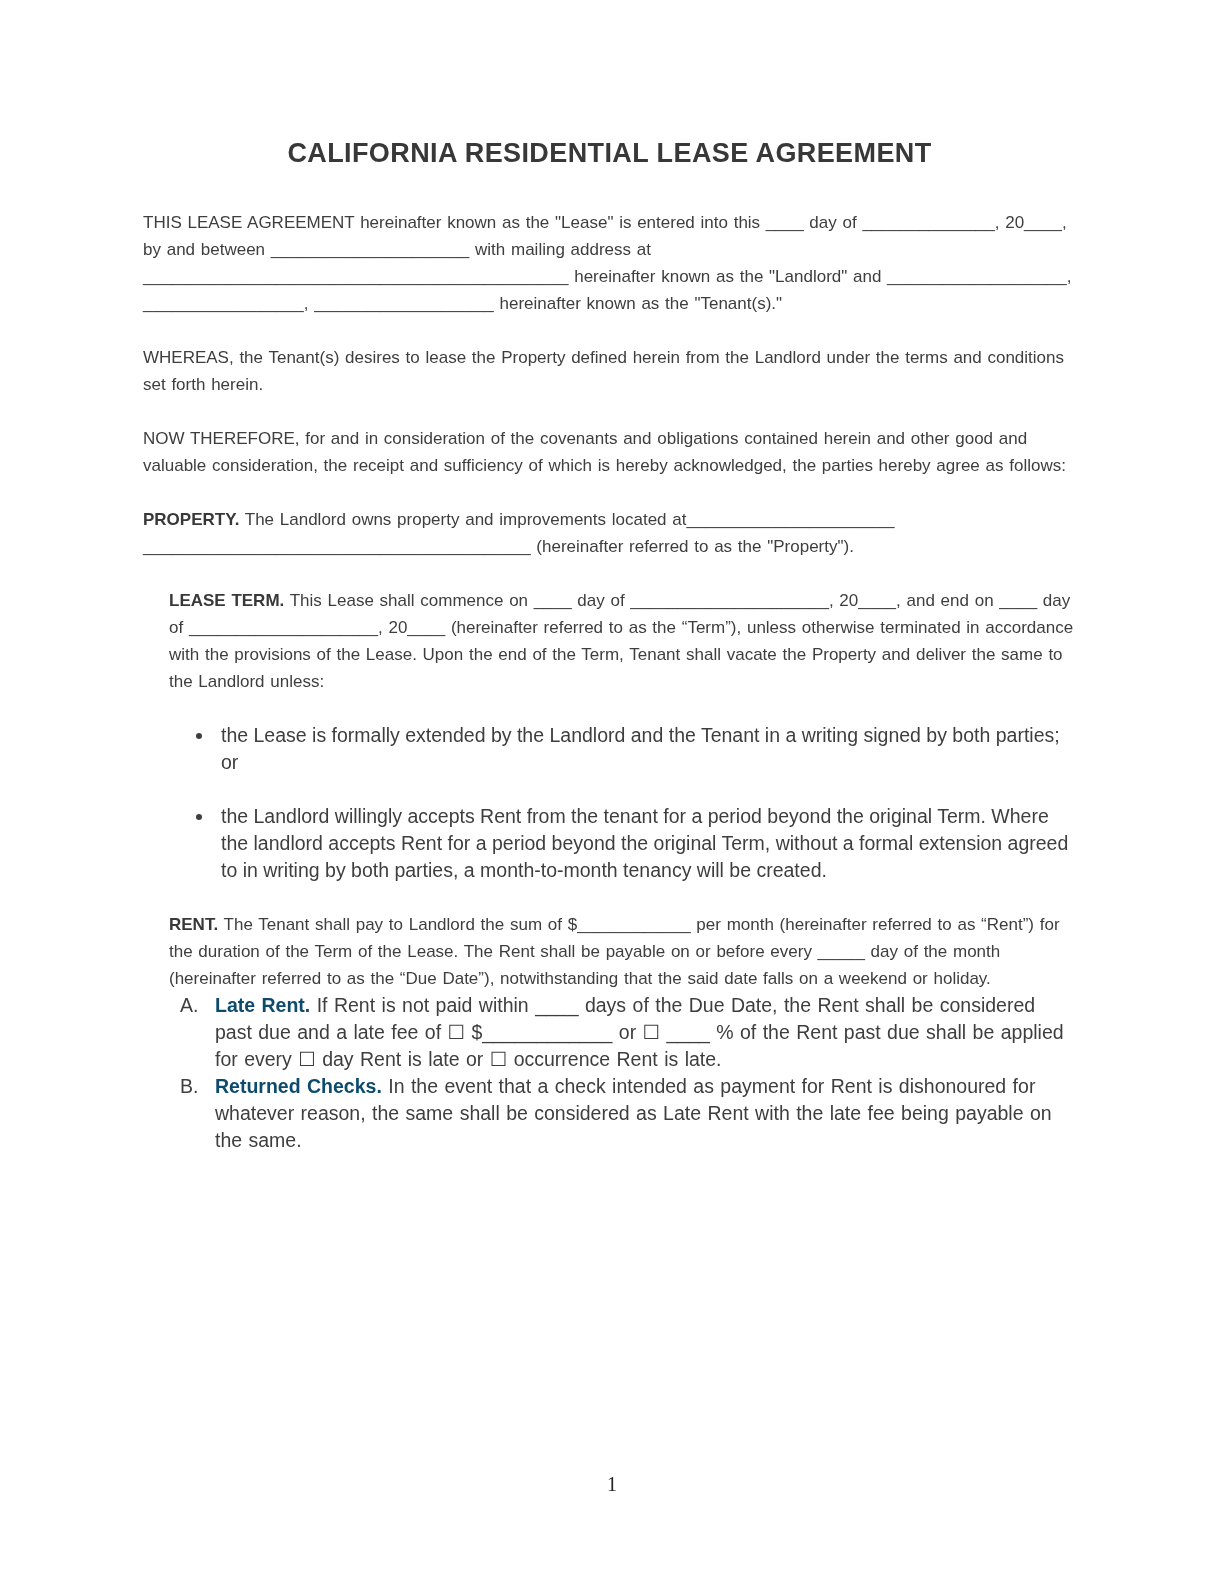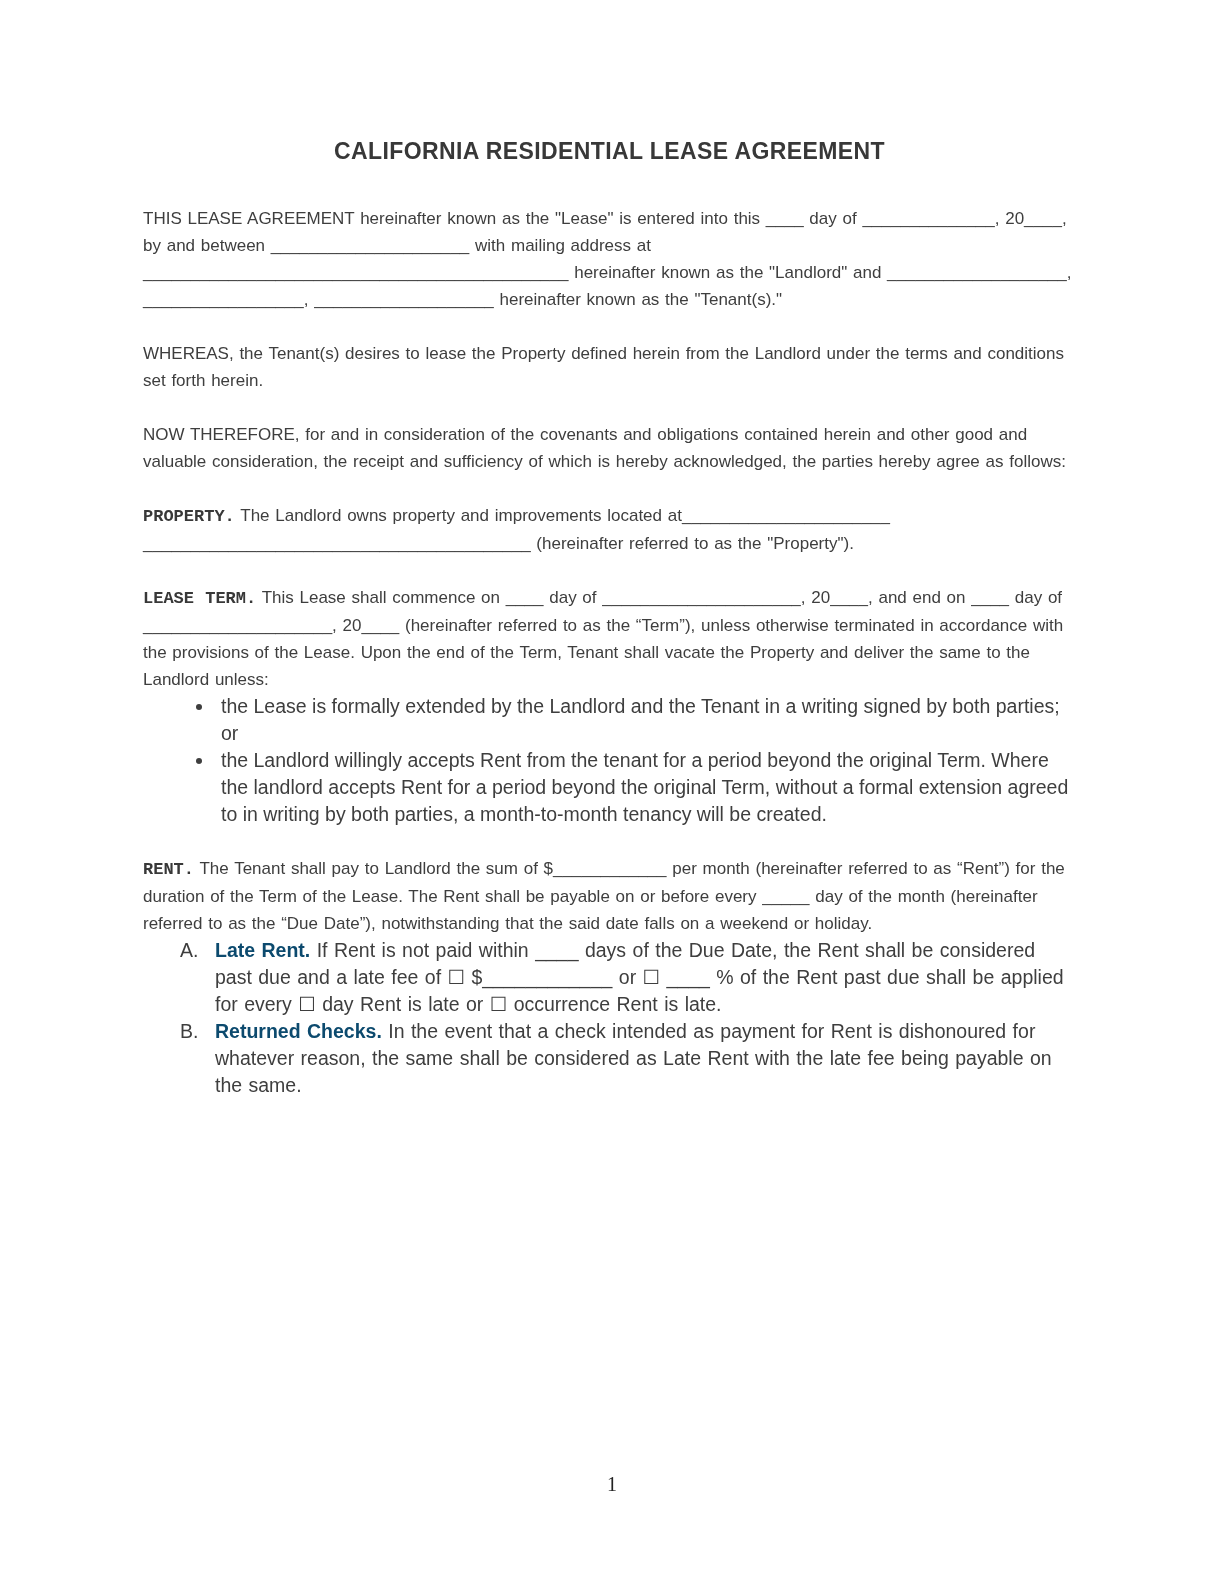--- a/index.html
+++ b/index.html
@@ -12,45 +12,46 @@
     color: #3e3e3e;
     overflow: hidden;
   }
   .page {
     width: 100%;
     height: 100%;
     padding: 138px 148px 0 143px;
   }
   .doc-title {
     text-align: center;
-    font-size: 23px;
+    font-size: 27px;
     font-weight: 700;
     letter-spacing: 0.4px;
     color: #383838;
     margin-bottom: 40px;
     white-space: nowrap;
   }
   .par {
     font-size: 17px;
     line-height: 27px;
     margin-bottom: 27px;
     word-spacing: 1px;
   }
-  .par.tight { margin-bottom: 0; }
-  .section-lead { font-weight: 700; color: #383838; font-family: Liberation Mono, monospace; }
+  .par.tight { margin-bottom: 0; margin-left: 26px; }
+  .section-lead { font-weight: 700; color: #383838; }
   .gap-large { margin-top: 24px; }
   ul.bullets {
     list-style: disc outside;
     padding-left: 72px;
     margin: 0 0 27px 0;
   }
   ul.bullets li {
     font-size: 19.5px;
     line-height: 27px;
     padding-left: 6px;
+    margin-top: 27px;
   }
   .lettered {
     display: flex;
     padding-left: 37px;
     font-size: 19.5px;
     line-height: 27px;
     word-spacing: 1px;
   }
   .lettered .letter { flex: none; width: 35px; }
   .lettered .item-body { flex: 1; }

